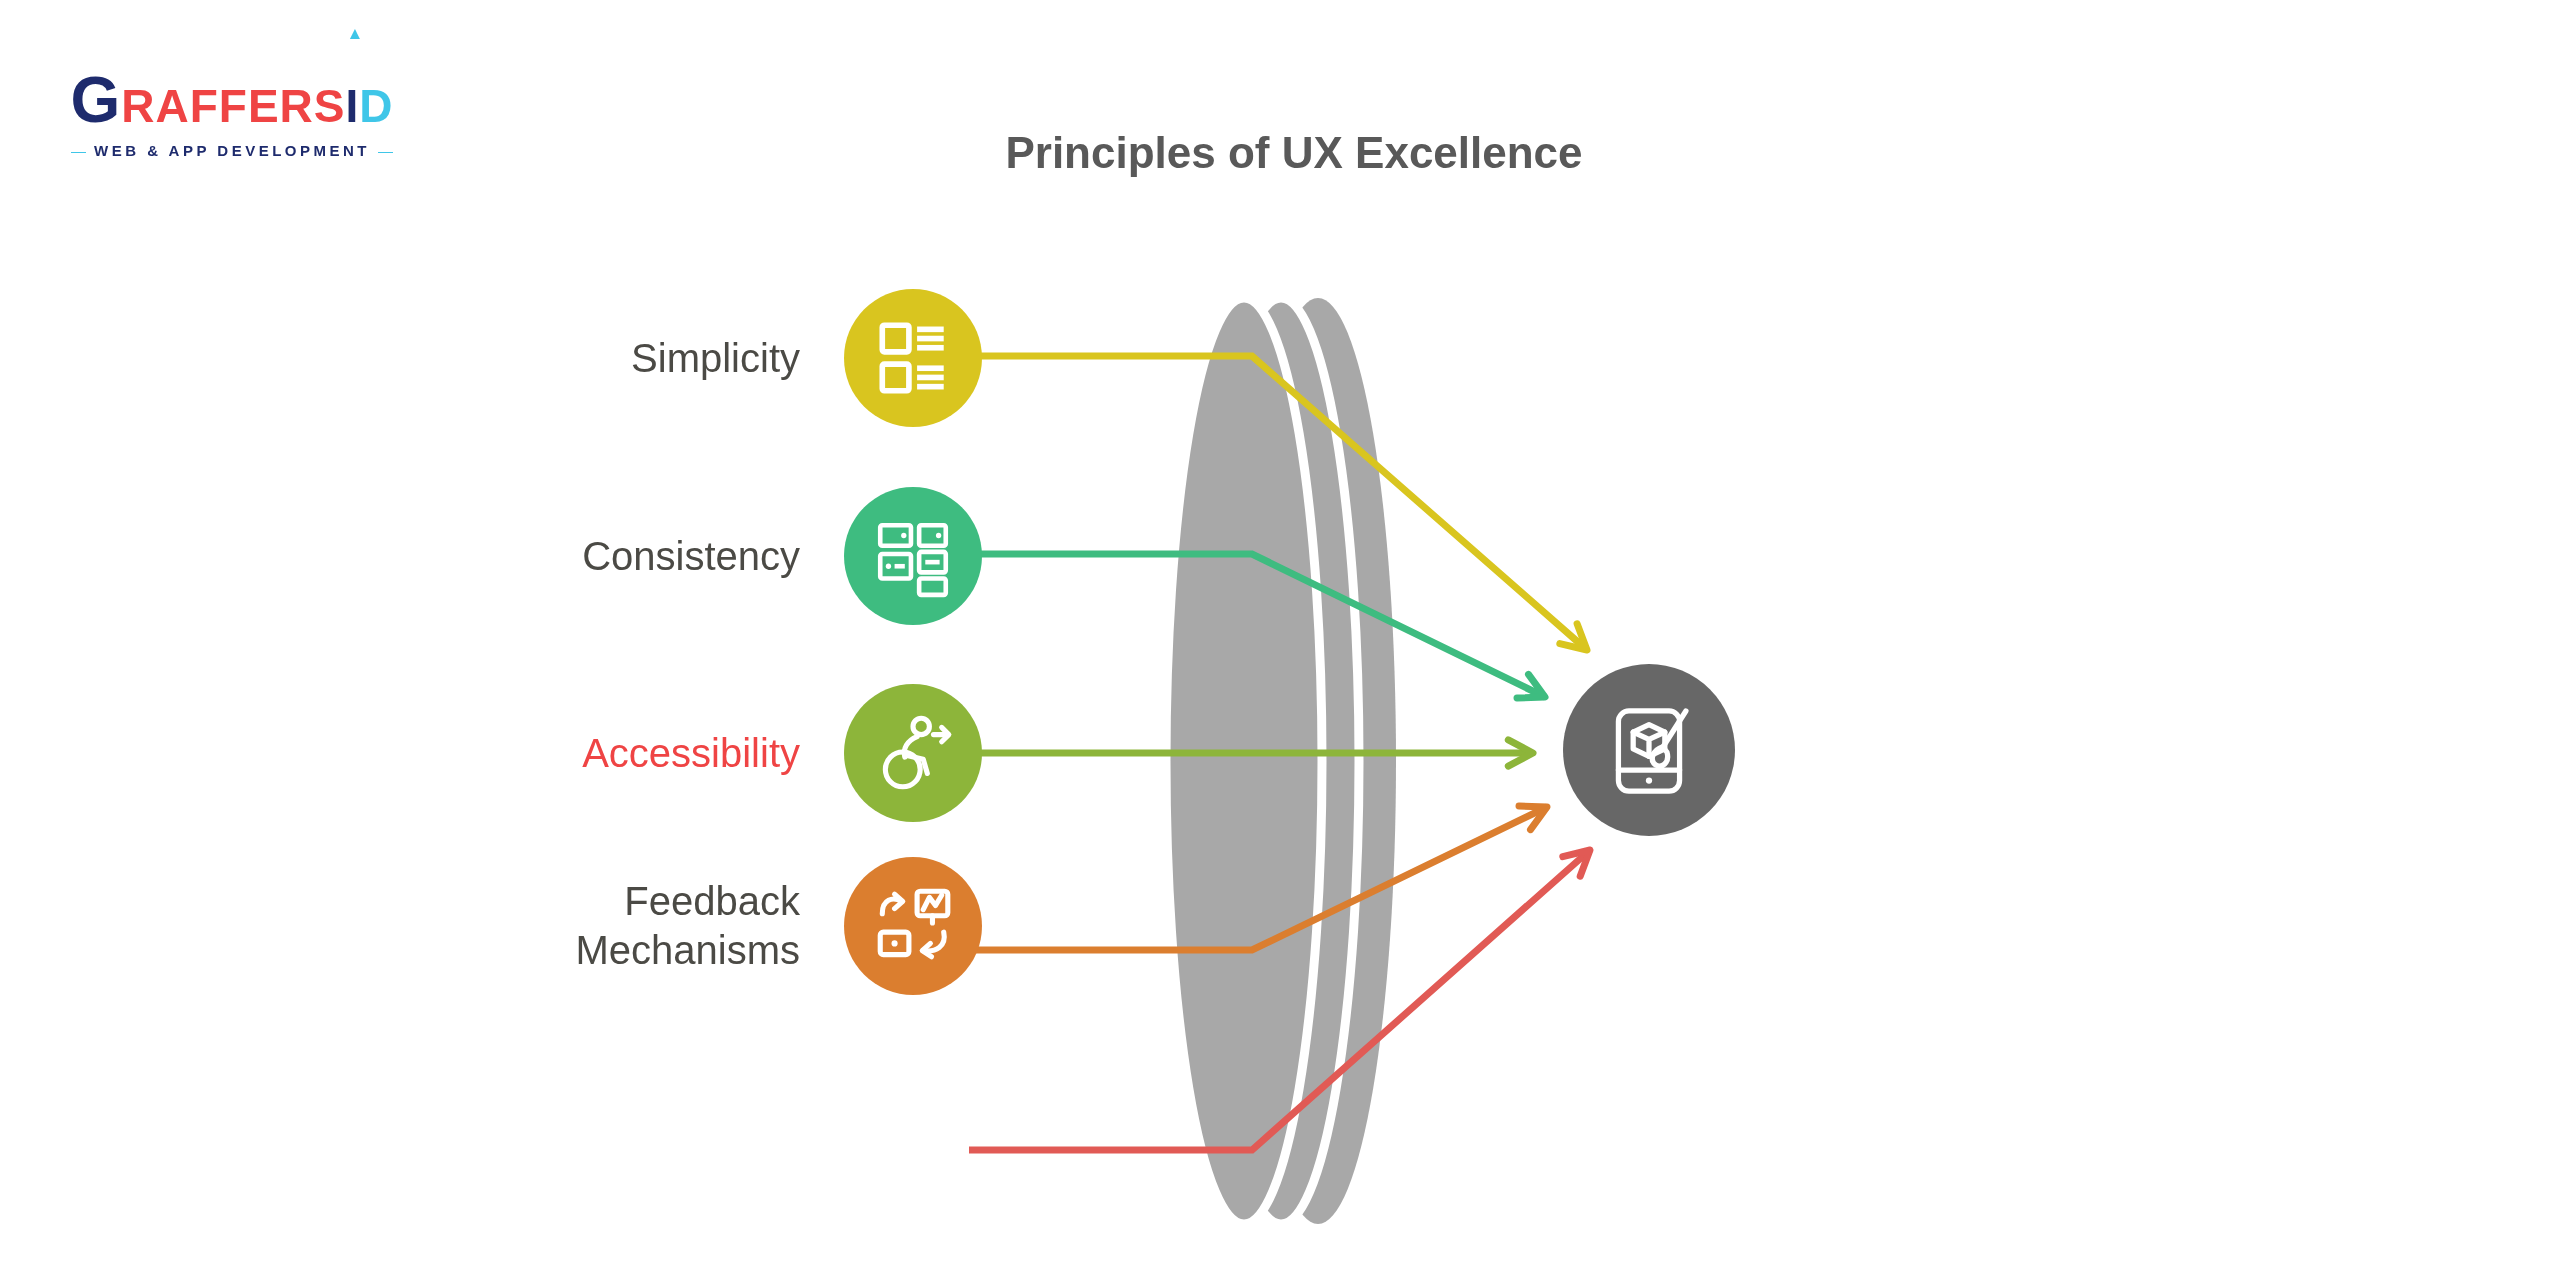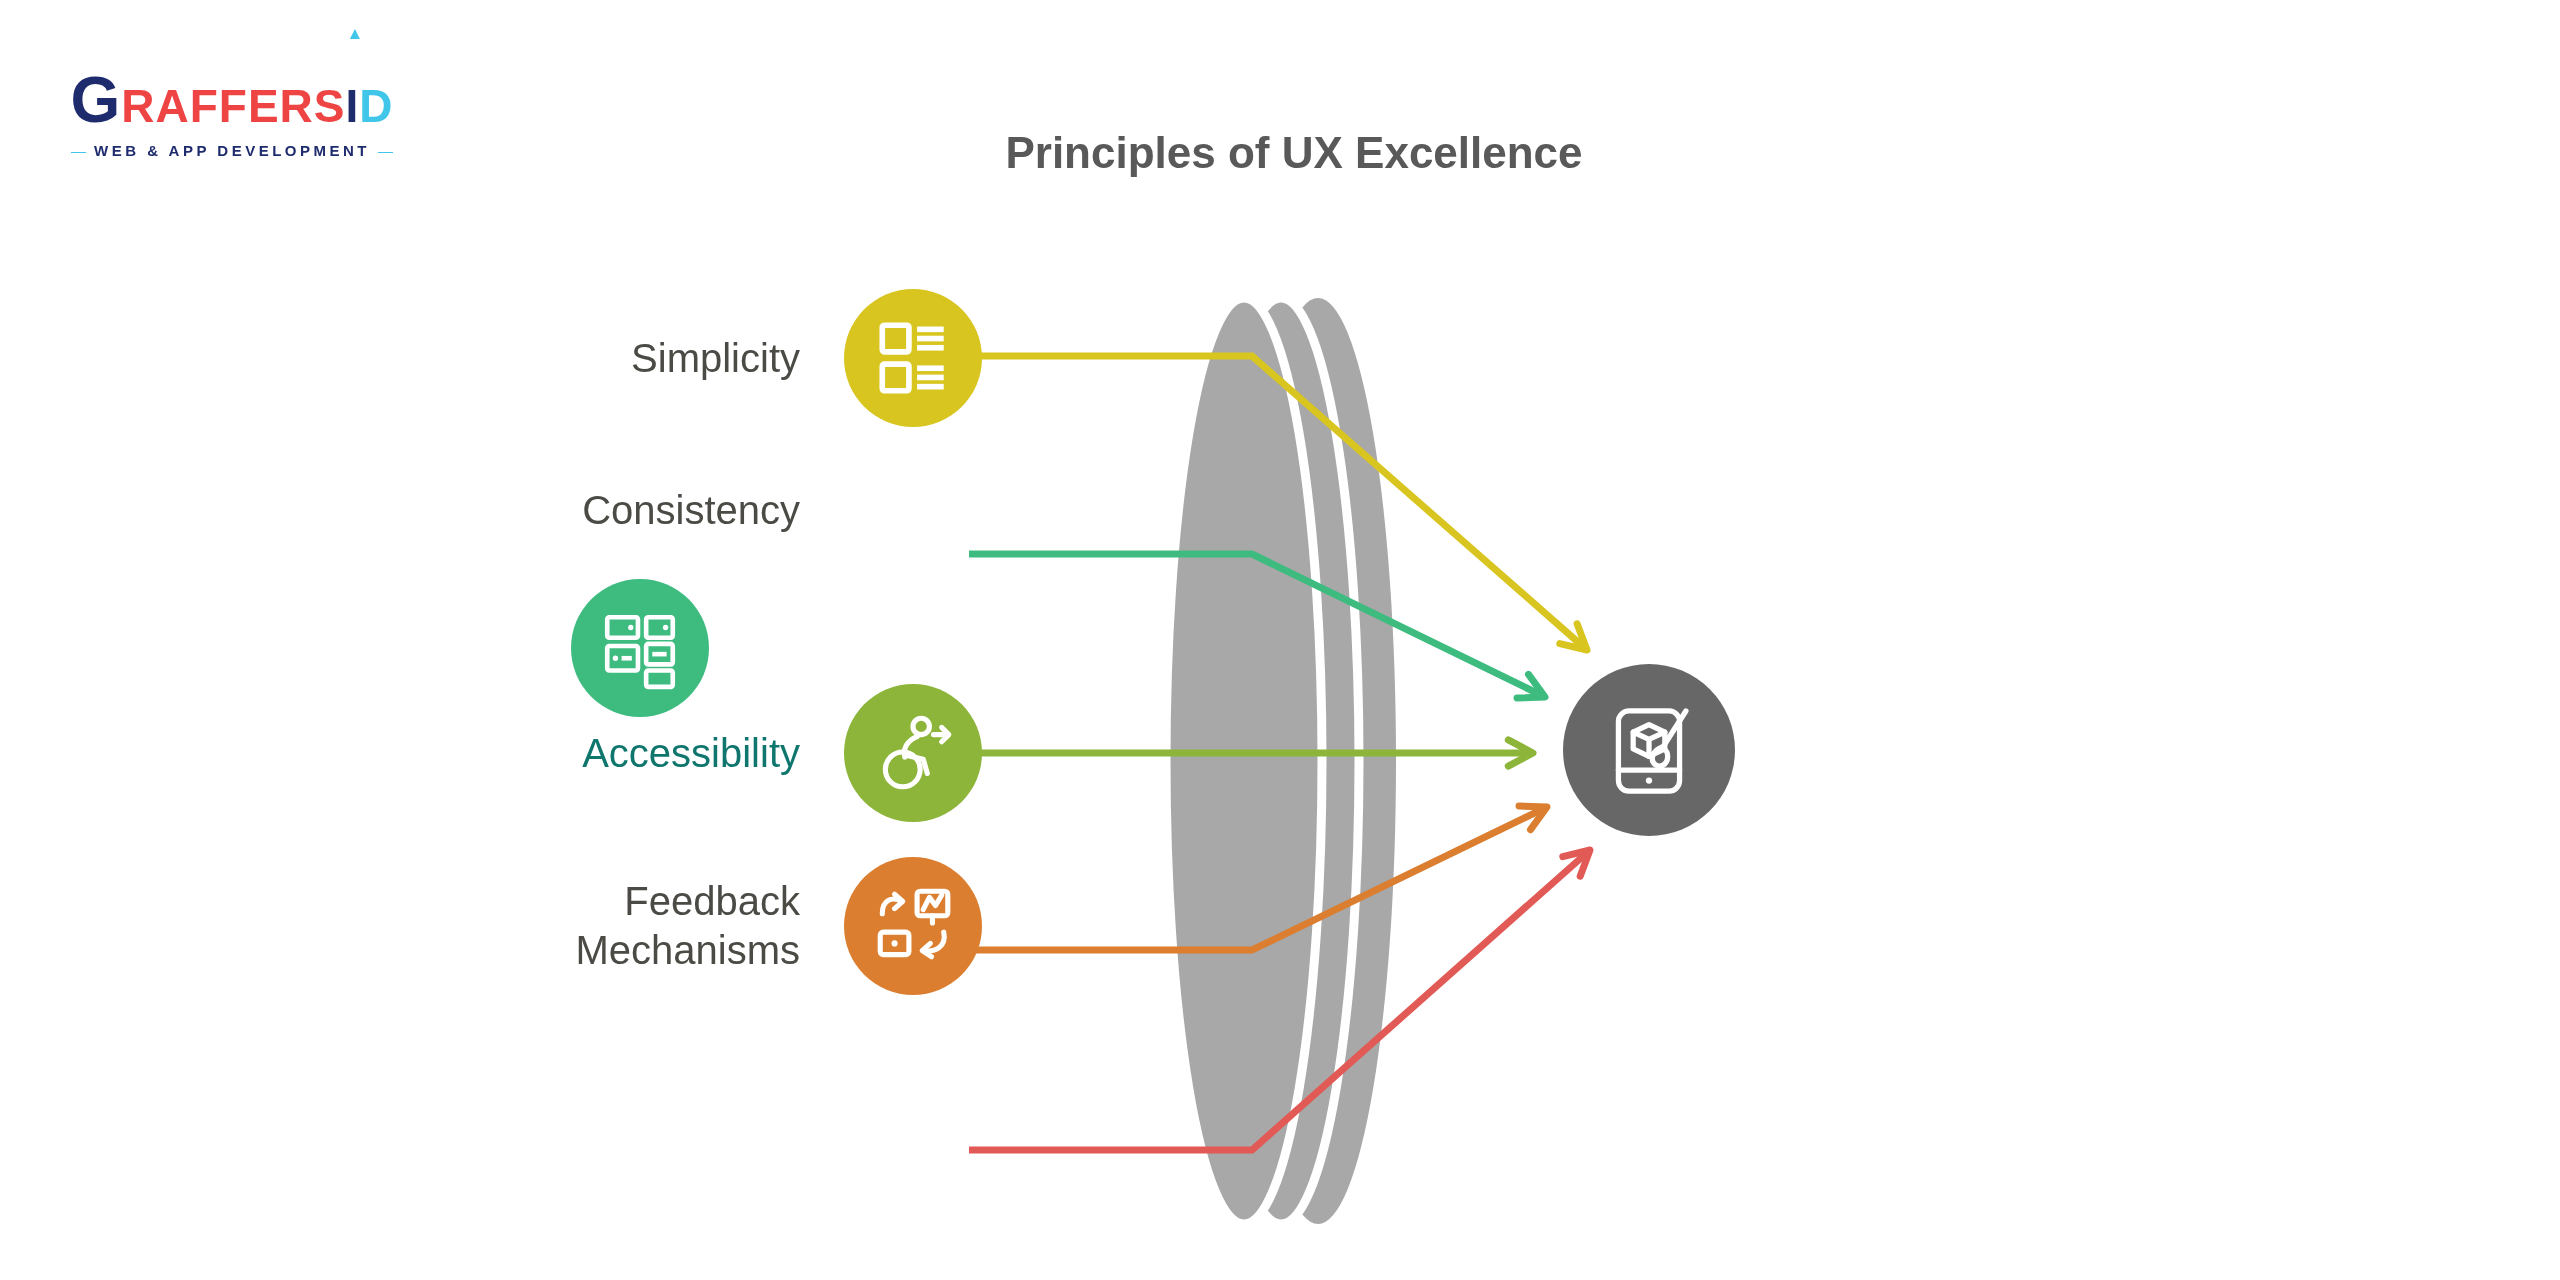--- a/index.html
+++ b/index.html
@@ -173,40 +173,40 @@
         <line x1="46" y1="23" x2="72" y2="23"></line>
         <line x1="46" y1="32" x2="72" y2="32"></line>
         <rect x="12" y="48" width="26" height="26" rx="2"></rect>
         <line x1="46" y1="52" x2="72" y2="52"></line>
         <line x1="46" y1="61" x2="72" y2="61"></line>
         <line x1="46" y1="70" x2="72" y2="70"></line>
       </svg>
     </div>
   </div>
 
-  <div class="row" style="top:486px;flex-direction:column;">
+  <div class="row" style="top:486px;">
     <div class="row-label" style="color: rgb(75, 74, 69);">Consistency</div>
     <div class="row-circle" style="background-color: rgb(62, 188, 128);">
       <svg width="86" height="86" viewBox="0 0 84 84" fill="none" stroke="#ffffff" stroke-width="4.5">
         <rect x="10" y="12" width="30" height="20" rx="2"></rect>
         <circle cx="33" cy="22" r="2.6" fill="#ffffff" stroke="none"></circle>
         <rect x="48" y="12" width="26" height="20" rx="2"></rect>
         <circle cx="67" cy="22" r="2.6" fill="#ffffff" stroke="none"></circle>
         <rect x="10" y="40" width="30" height="24" rx="2"></rect>
         <circle cx="18" cy="52" r="2.6" fill="#ffffff" stroke="none"></circle>
         <line x1="24" y1="52" x2="34" y2="52"></line>
         <rect x="48" y="38" width="26" height="20" rx="2"></rect>
         <line x1="54" y1="48" x2="68" y2="48"></line>
         <rect x="48" y="64" width="26" height="16" rx="2"></rect>
       </svg>
     </div>
   </div>
 
   <div class="row" style="top:683px;">
-    <div class="row-label" style="color: #0f766e;">Accessibility</div>
+    <div class="row-label" style="color: #ef4444;">Accessibility</div>
     <div class="row-circle" style="background-color: rgb(141, 181, 58);">
       <svg width="86" height="86" viewBox="0 0 84 84" fill="none" stroke="#ffffff" stroke-width="5" stroke-linecap="round" stroke-linejoin="round">
         <circle cx="50" cy="16" r="8"></circle>
         <path d="M46,26 C36,30 32,38 34,46"></path>
         <path d="M34,44 L52,48 L56,62"></path>
         <circle cx="32" cy="58" r="17"></circle>
         <line x1="62" y1="24" x2="76" y2="24"></line>
         <polyline points="70,17 77,24 70,31"></polyline>
       </svg>
     </div>

